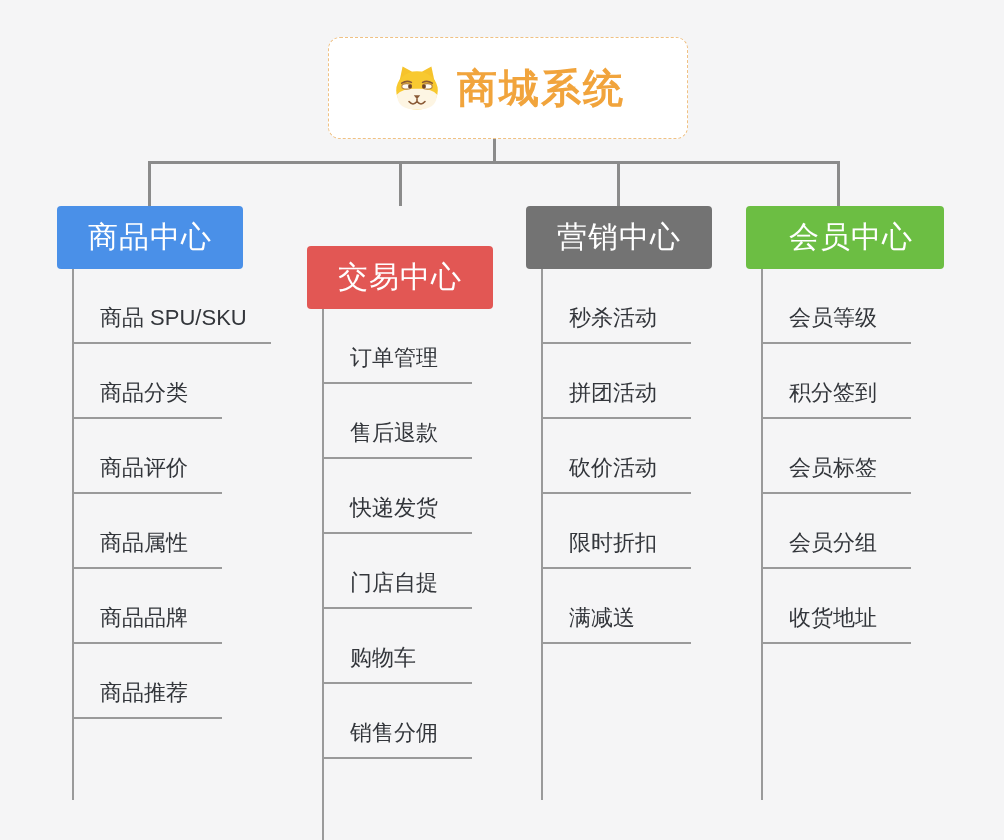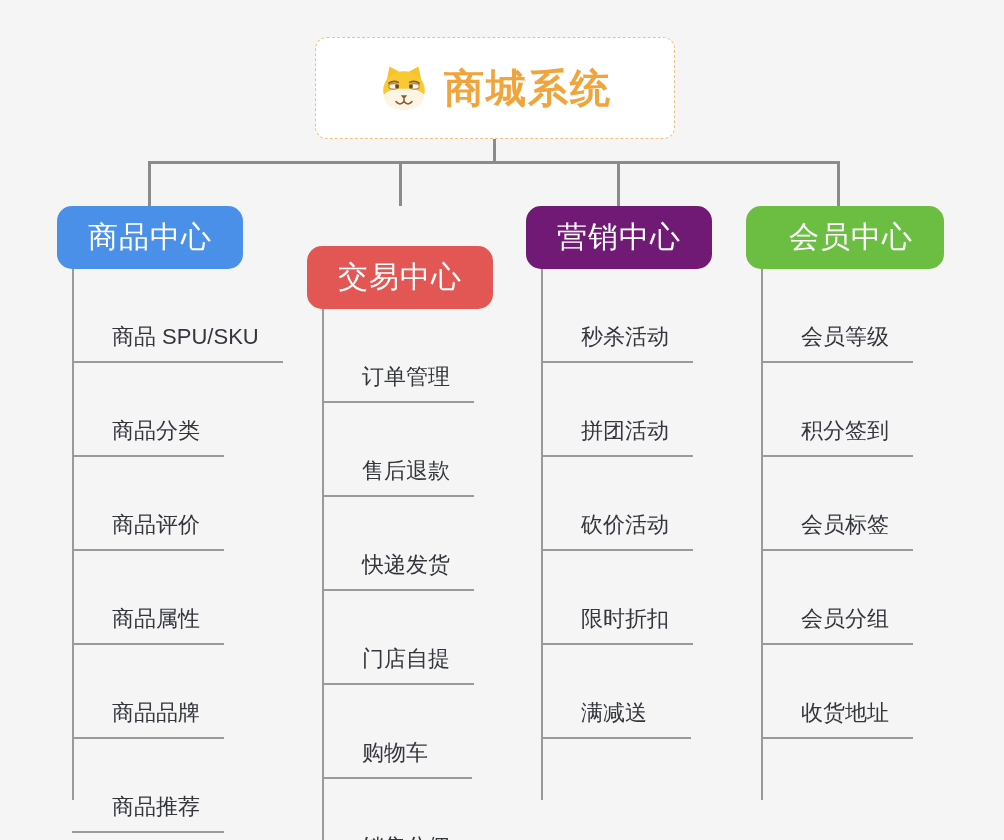--- a/index.html
+++ b/index.html
@@ -12,21 +12,21 @@
     position: relative;
     width: 1004px;
     height: 840px;
     background: #f5f5f6;
     overflow: hidden;
   }
 
   
   .root-box {
     position: absolute;
-    left: 315px;
+    left: 328px;
     top: 37px;
     width: 360px;
     height: 102px;
     background: #ffffff;
     border: 1px dashed #f0c183;
     border-radius: 12px;
     box-sizing: border-box;
     display: flex;
     align-items: center;
     justify-content: center;
@@ -54,21 +54,21 @@
   
   .branch { position: absolute; top: 206px; width: 250px; }
   .branch-1 { left: 57px; }
   .branch-2 { left: 307px; margin-top: 40px; }
   .branch-3 { left: 526px; }
   .branch-4 { left: 746px; }
 
   .branch-header {
     width: 186px;
     height: 63px;
-    border-radius: 15px;
+    border-radius: 4px;
     display: flex;
     align-items: center;
     justify-content: center;
     color: #ffffff;
     font-size: 30px;
     font-weight: 500;
     letter-spacing: 1px;
     cursor: default;
     white-space: nowrap;
   }
@@ -84,26 +84,26 @@
     position: absolute;
     left: 15px;
     top: 0;
     width: 2px;
     height: 531px;
     background: #9a9a9a;
   }
   .branch-items li {
     position: relative;
     margin-left: 15px;
-    height: 94px;
+    height: 75px;
     display: flex;
     align-items: flex-end;
     width: max-content;
     min-width: 150px;
-    padding: 0 24px 9px 40px;
+    padding: 0 24px 9px 28px;
     box-sizing: border-box;
     border-bottom: 2px solid #9a9a9a;
   }
   .branch-items li span {
     font-size: 22px;
     color: #33363b;
     white-space: nowrap;
   }
 </style>
 </head>
@@ -184,21 +184,21 @@
       <li>
           <span>购物车</span>
         </li>
       <li>
           <span>销售分佣</span>
         </li>
     </ul>
   </div>
 
   <div class="branch branch-3">
-    <div class="branch-header" style="background-color: #701a75; font-family: Liberation Mono, monospace;">营销中心</div>
+    <div class="branch-header" style="background-color: #737373; font-family: Liberation Mono, monospace;">营销中心</div>
     <ul class="branch-items">
       <li>
           <span>秒杀活动</span>
         </li>
       <li>
           <span>拼团活动</span>
         </li>
       <li>
           <span>砍价活动</span>
         </li>

